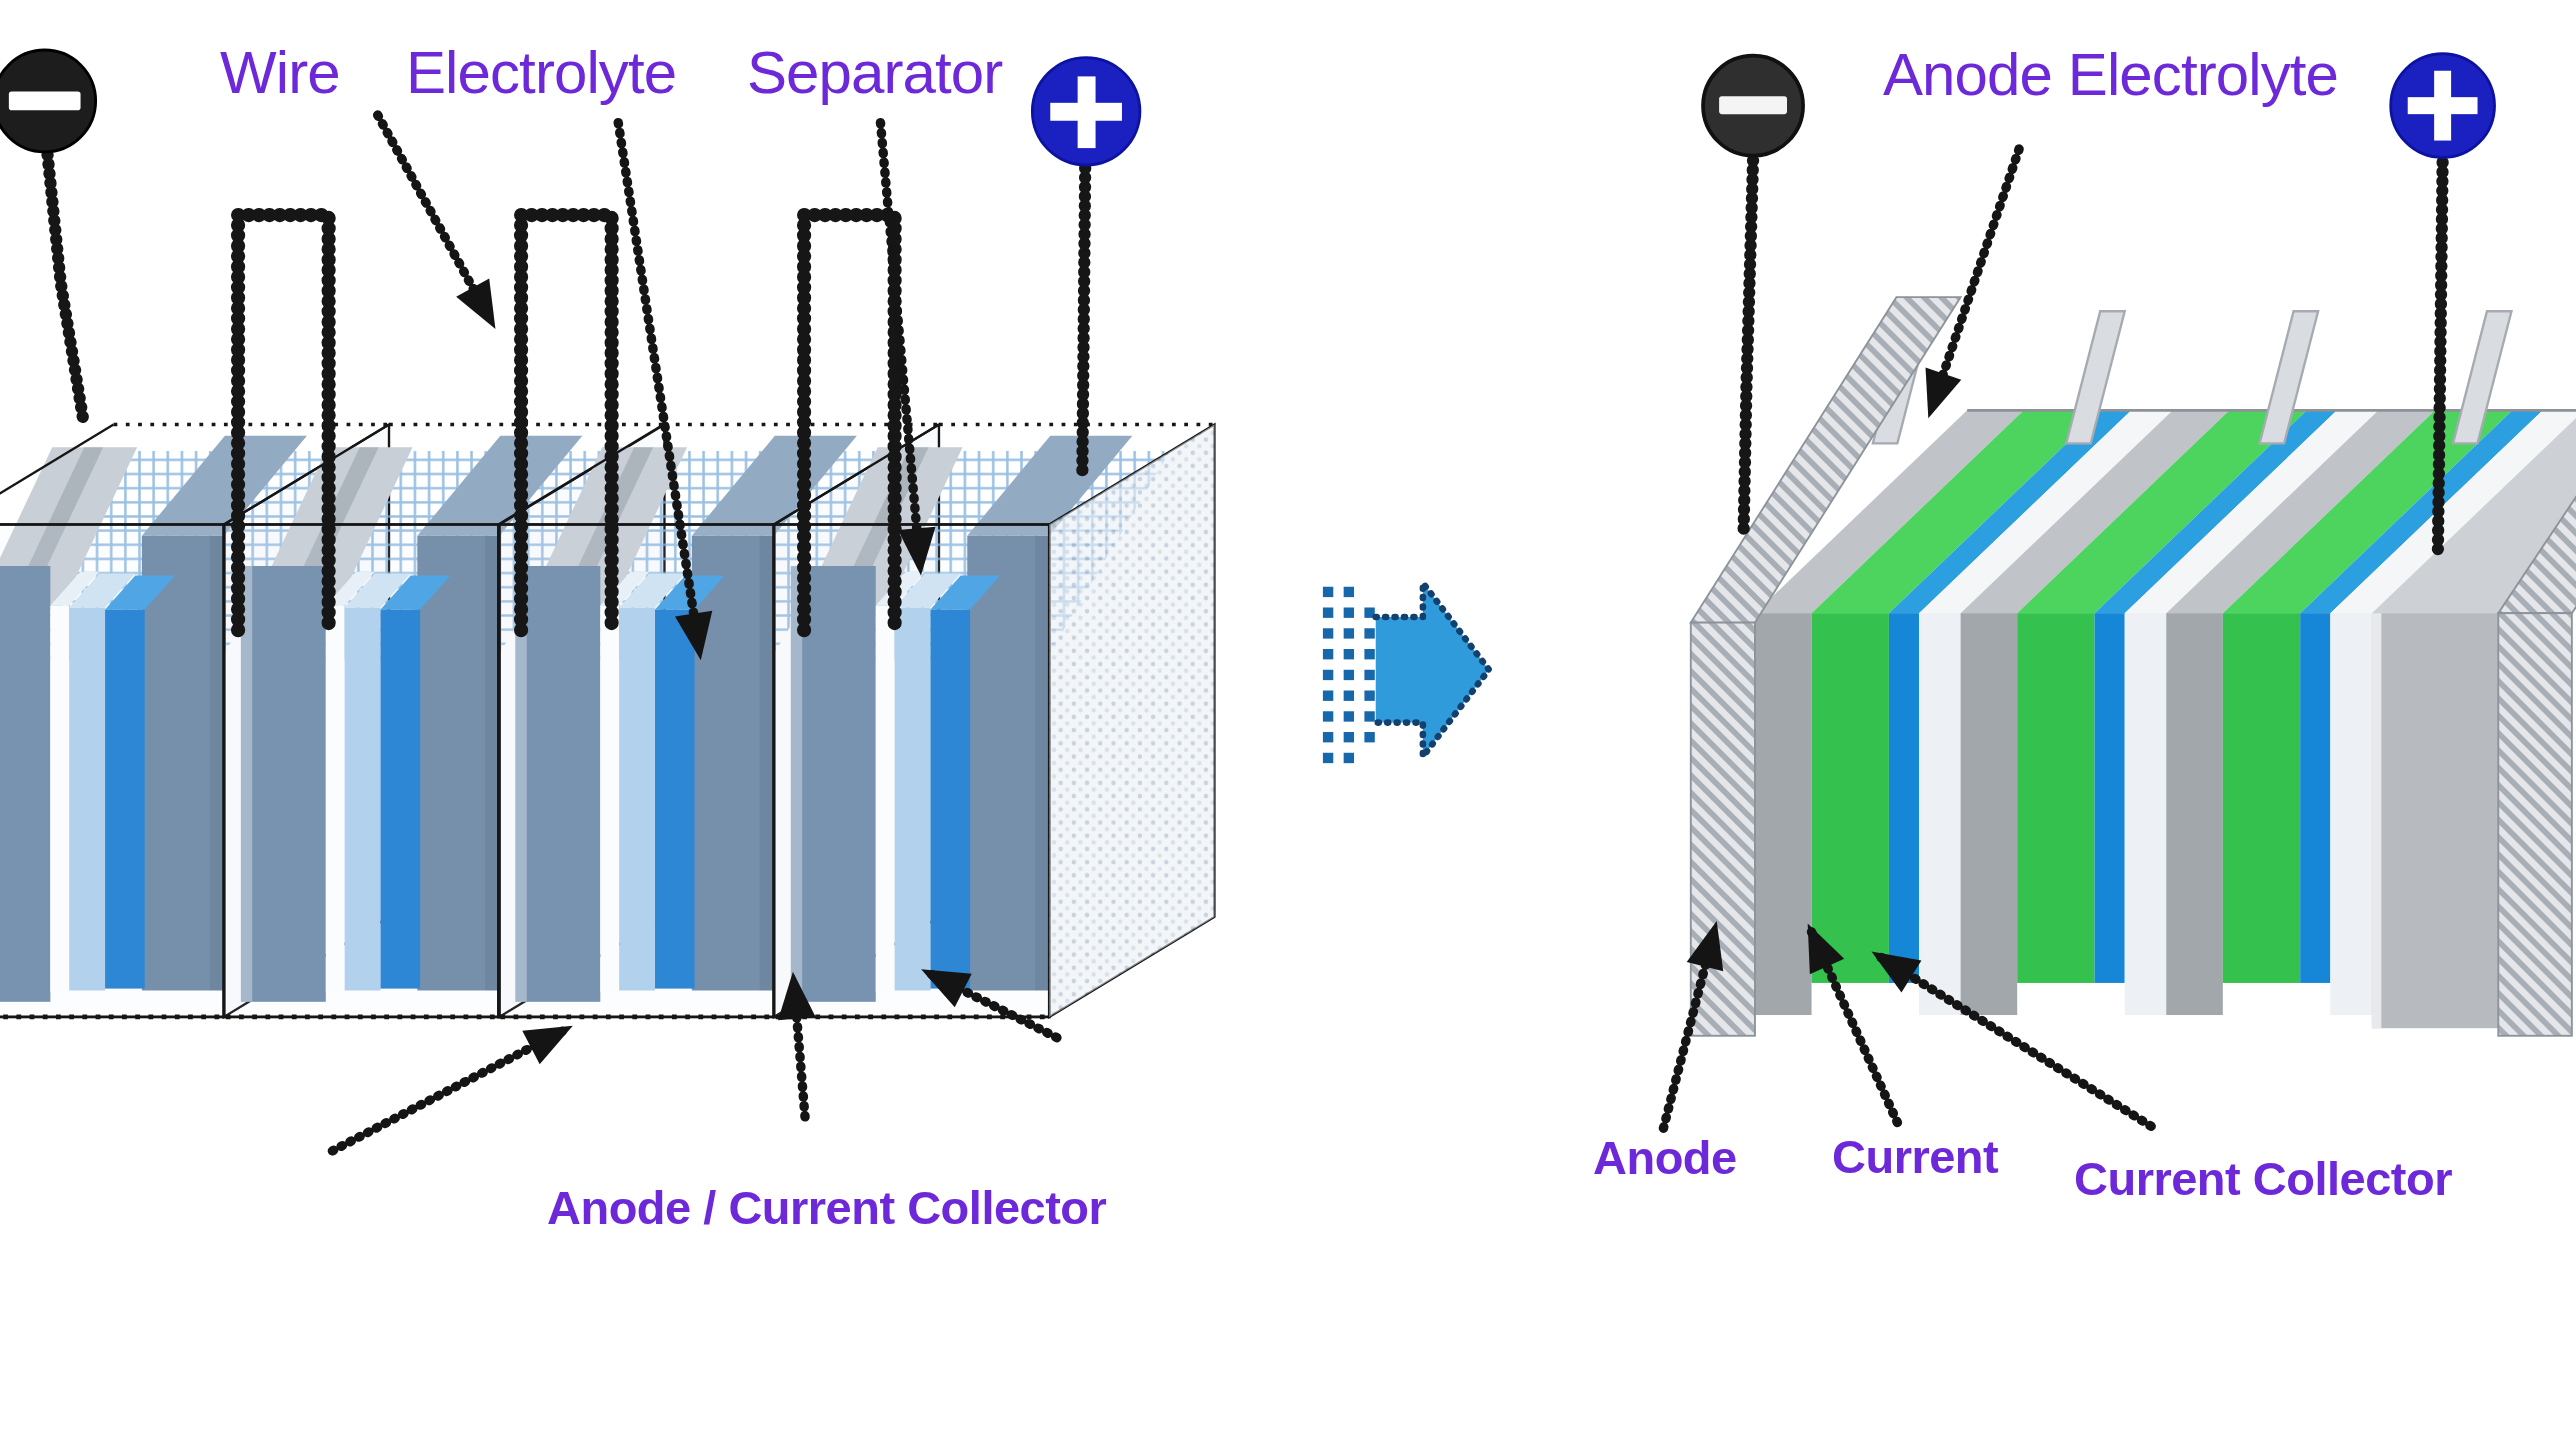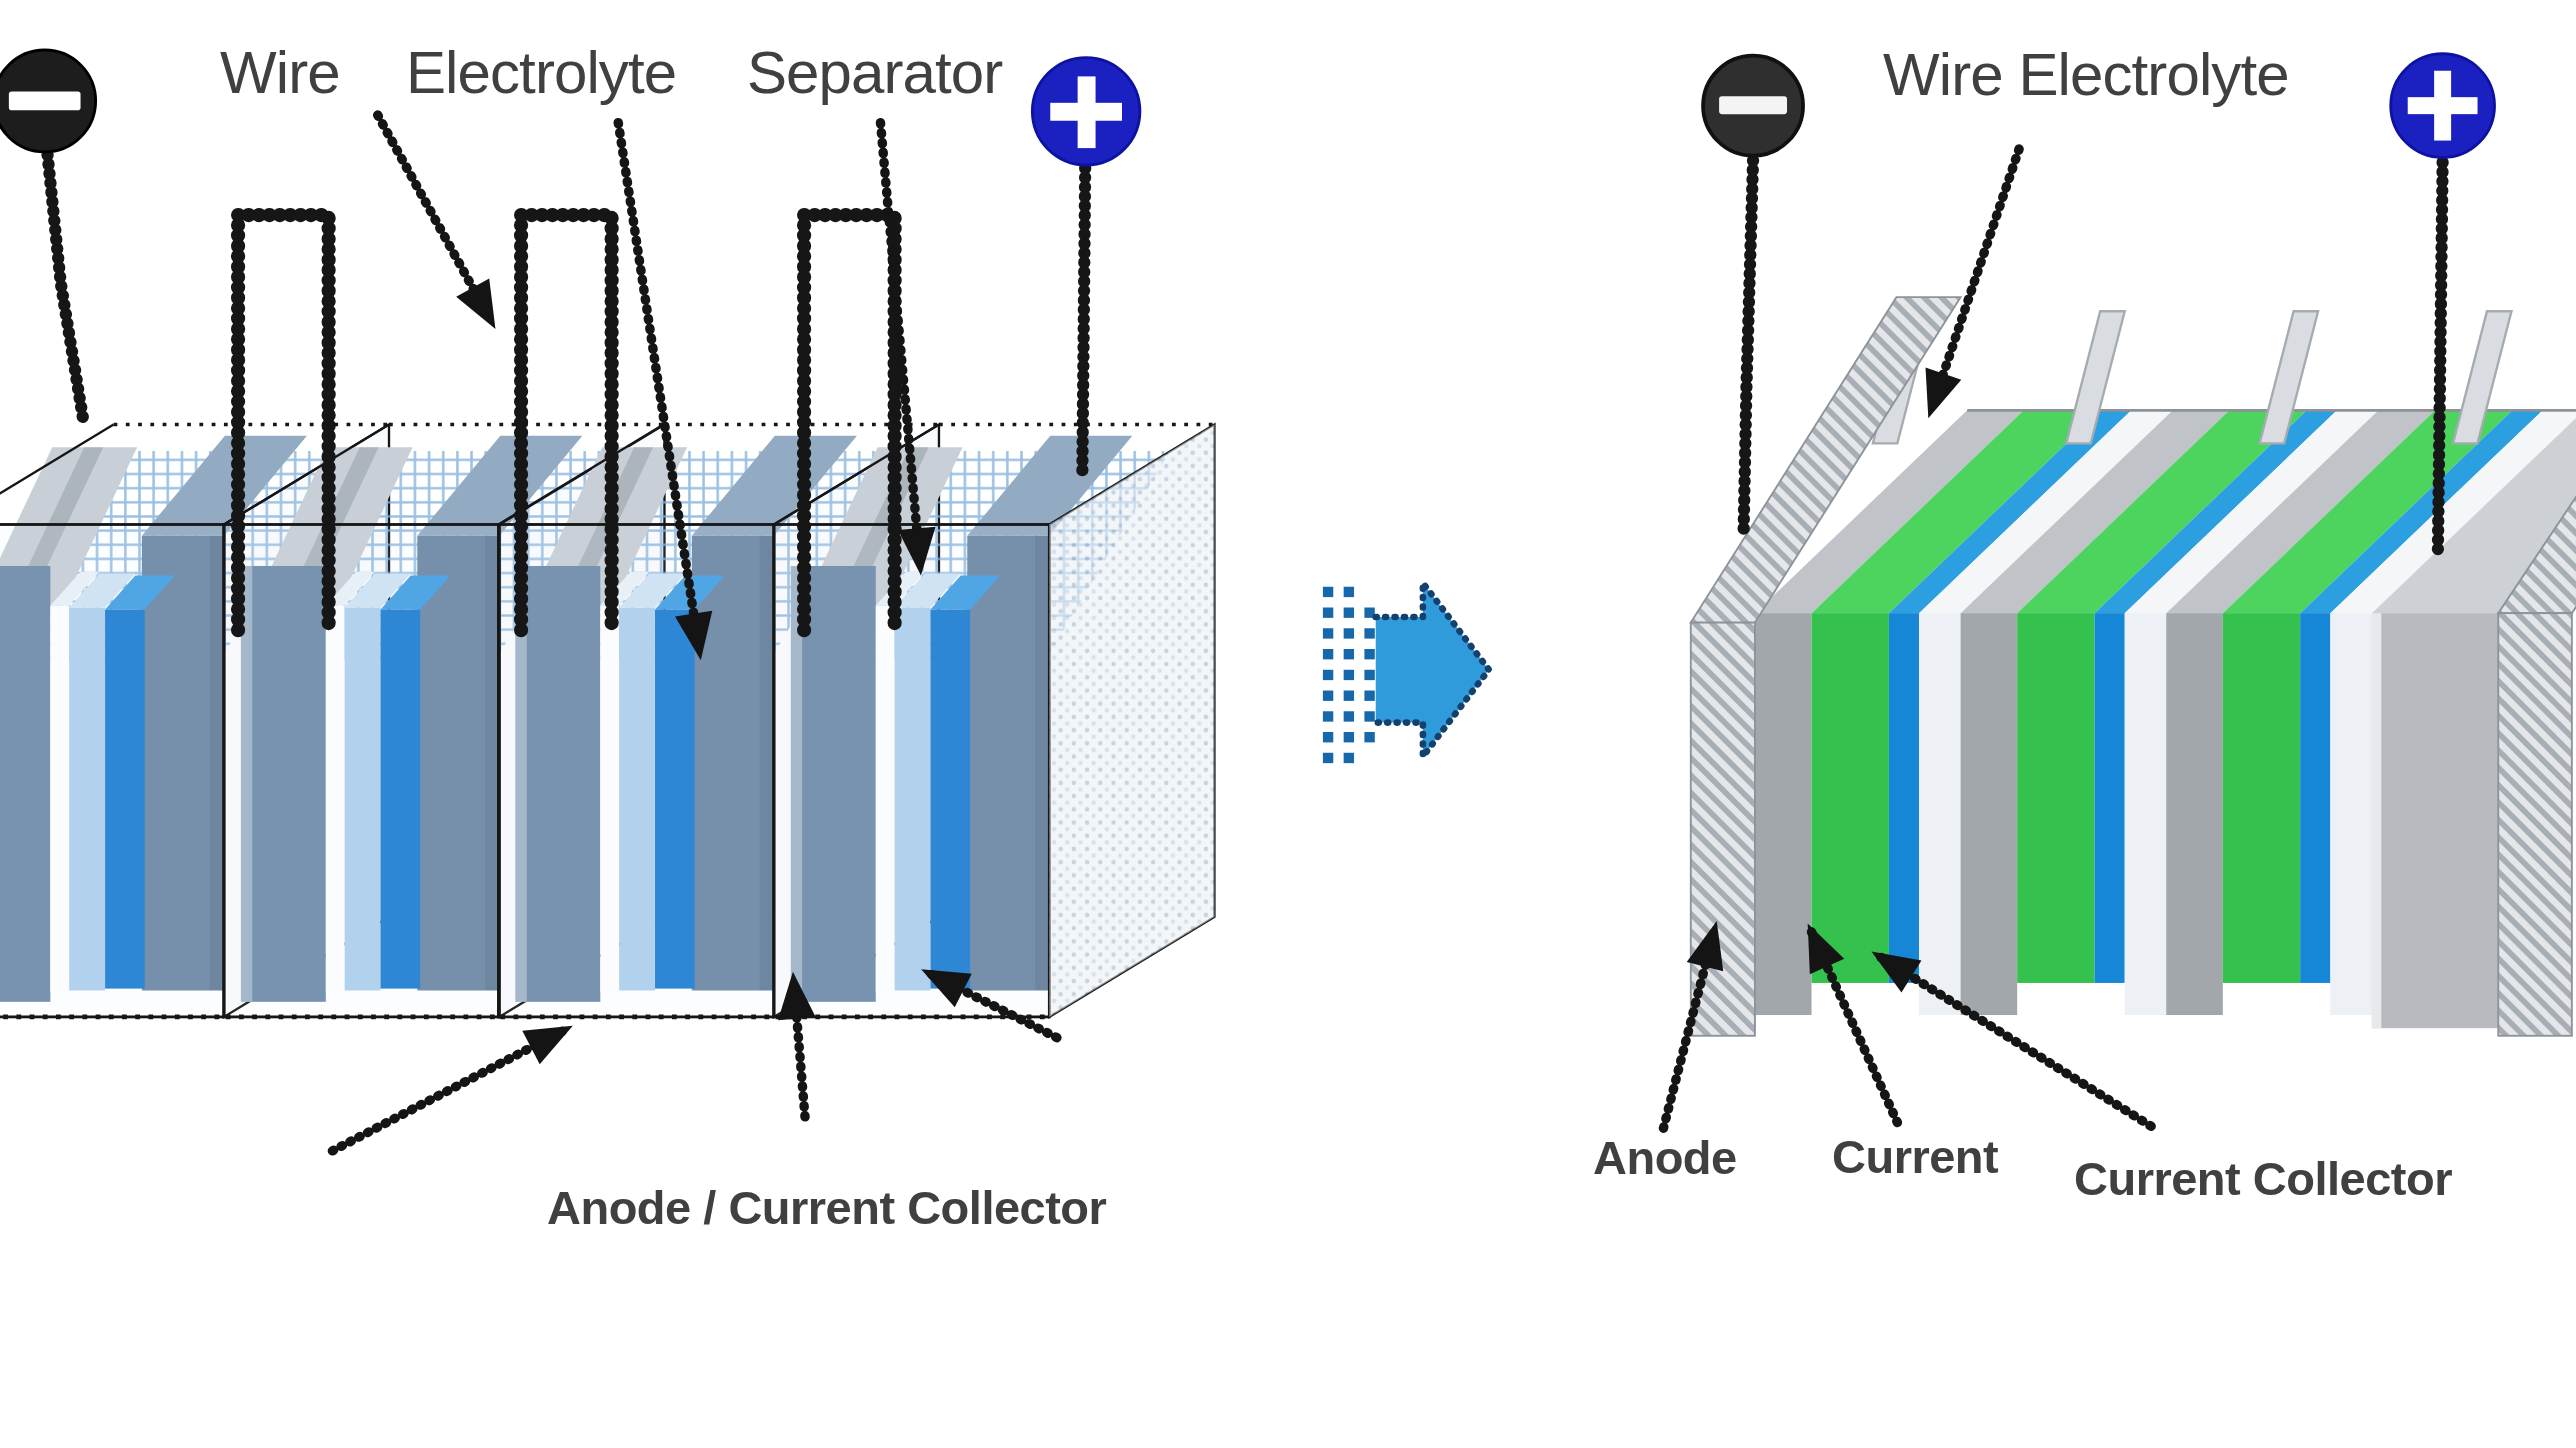--- a/index.html
+++ b/index.html
@@ -1,20 +1,20 @@
 <!DOCTYPE html>
 <html style="--ink: #161616; --term-blue: #1b21c0; --term-black: #1d1d1d; --slab-gray: #6f8cab; --slate: #6e89a5; --slate-light: #93abc2; --silver: #c9cfd6; --sep-blue: #aed0ec; --cath-blue: #1f7fd2; --mesh-blue: #7fb0dc; --sse-green: #35c14d; --sse-green-top: #4cd45f; --sse-blue: #1686d6; --sse-blue-top: #2b9fe0; --sse-gray: #a2a7ac; --sse-gray-top: #c0c4c9; --sse-white: #edf0f4; --plate-gray: #b7bbc0; --arrow-blue: #2f9bdb; --arrow-ink: #14406e;font-size:15px"><head>
 <meta charset="utf-8">
 <style>
   html,body{margin:0;padding:0;background:#fff;}
   body{width:2576px;height:1448px;position:relative;overflow:hidden;
        font-family:"Liberation Sans", sans-serif;color:#141414;}
   #stage{position:absolute;inset:0;}
   svg#art{position:absolute;left:0;top:0;}
-  .lbl{position:absolute;white-space:nowrap;color:#404040;}
+  .lbl{position:absolute;white-space:nowrap;color:#6d28d9;}
   .lbl-top{font-size:60px;font-weight:400;letter-spacing:-0.9px;}
   .lbl-bot{font-size:47px;font-weight:700;letter-spacing:-0.5px;}
 </style>
 </head>
 <body>
 
 <div id="stage">
 
 <svg id="art" width="2576" height="1448" viewBox="0 0 2730 1535">
   <defs>
@@ -207,21 +207,21 @@
       <path d="M1763,1196 L1817,986" marker-end="url(#ah)"></path>
       <path d="M2011,1190 L1920,988" marker-end="url(#ah)"></path>
       <path d="M2280,1194 L1992,1014" marker-end="url(#ah)"></path>
     </g>
   </g>
 </svg>
 
 <div class="lbl lbl-top" style="left:220px;top:38px">Wire</div>
 <div class="lbl lbl-top" style="left:747px;top:38px">Separator</div>
 <div class="lbl lbl-top" style="left:406px;top:38px">Electrolyte</div>
-<div class="lbl lbl-top" style="left:1883px;top:40px">Wire Electrolyte</div>
+<div class="lbl lbl-top" style="left:1883px;top:40px">Anode Electrolyte</div>
 
 <div class="lbl lbl-bot" style="left:547px;top:1180px">Anode / Current Collector</div>
 
 <div class="lbl lbl-bot" style="left:1593px;top:1130px">Anode</div>
 <div class="lbl lbl-bot" style="left:1832px;top:1129px">Current</div>
 <div class="lbl lbl-bot" style="left:2074px;top:1151px">Current Collector</div>
 
 </div>
 
 

